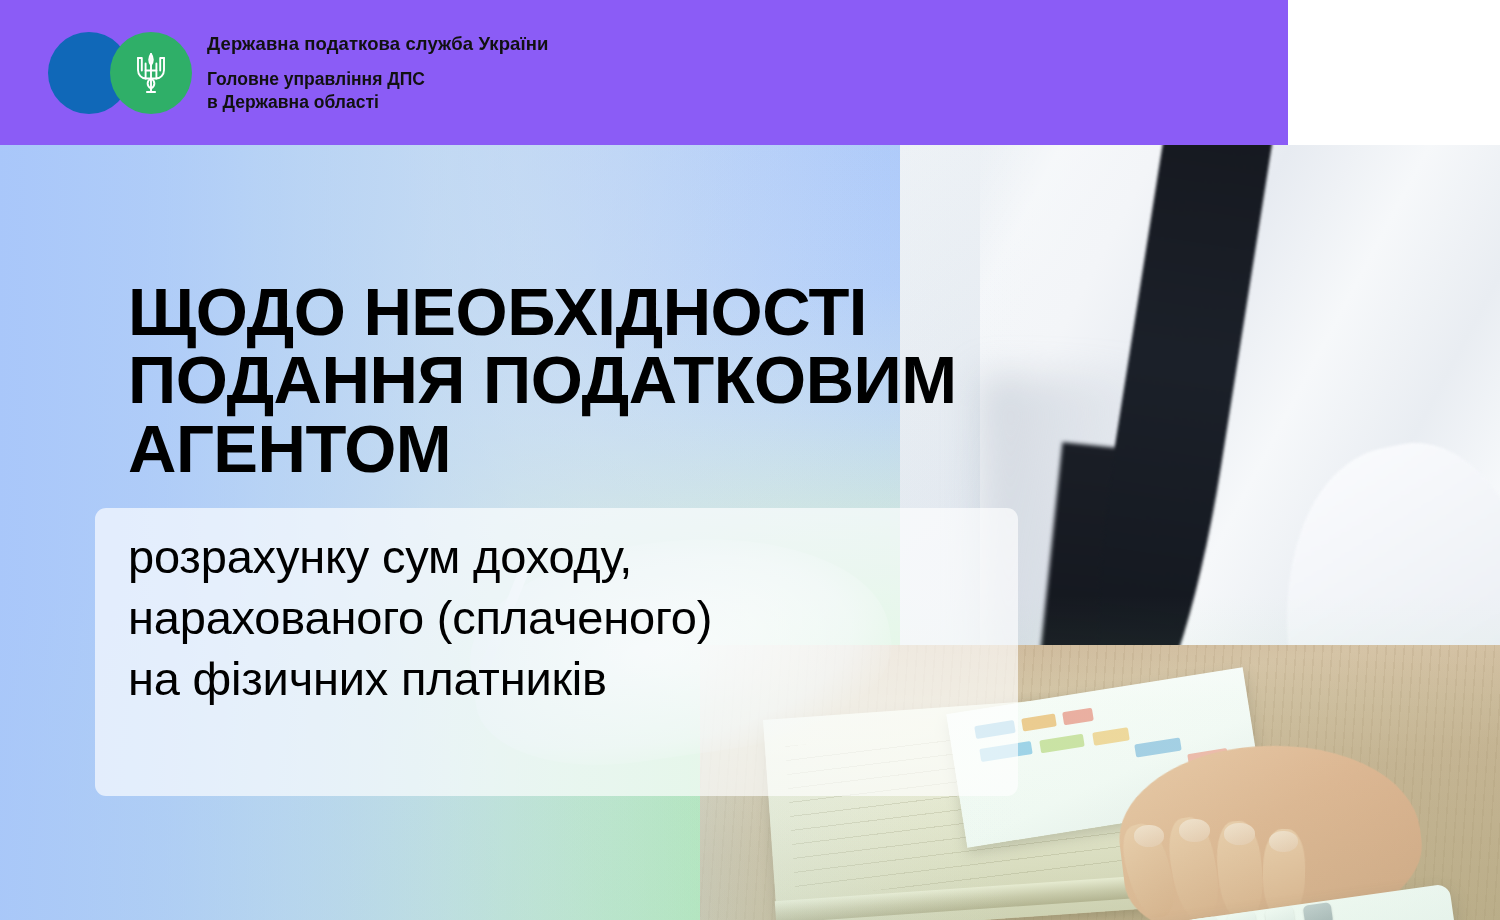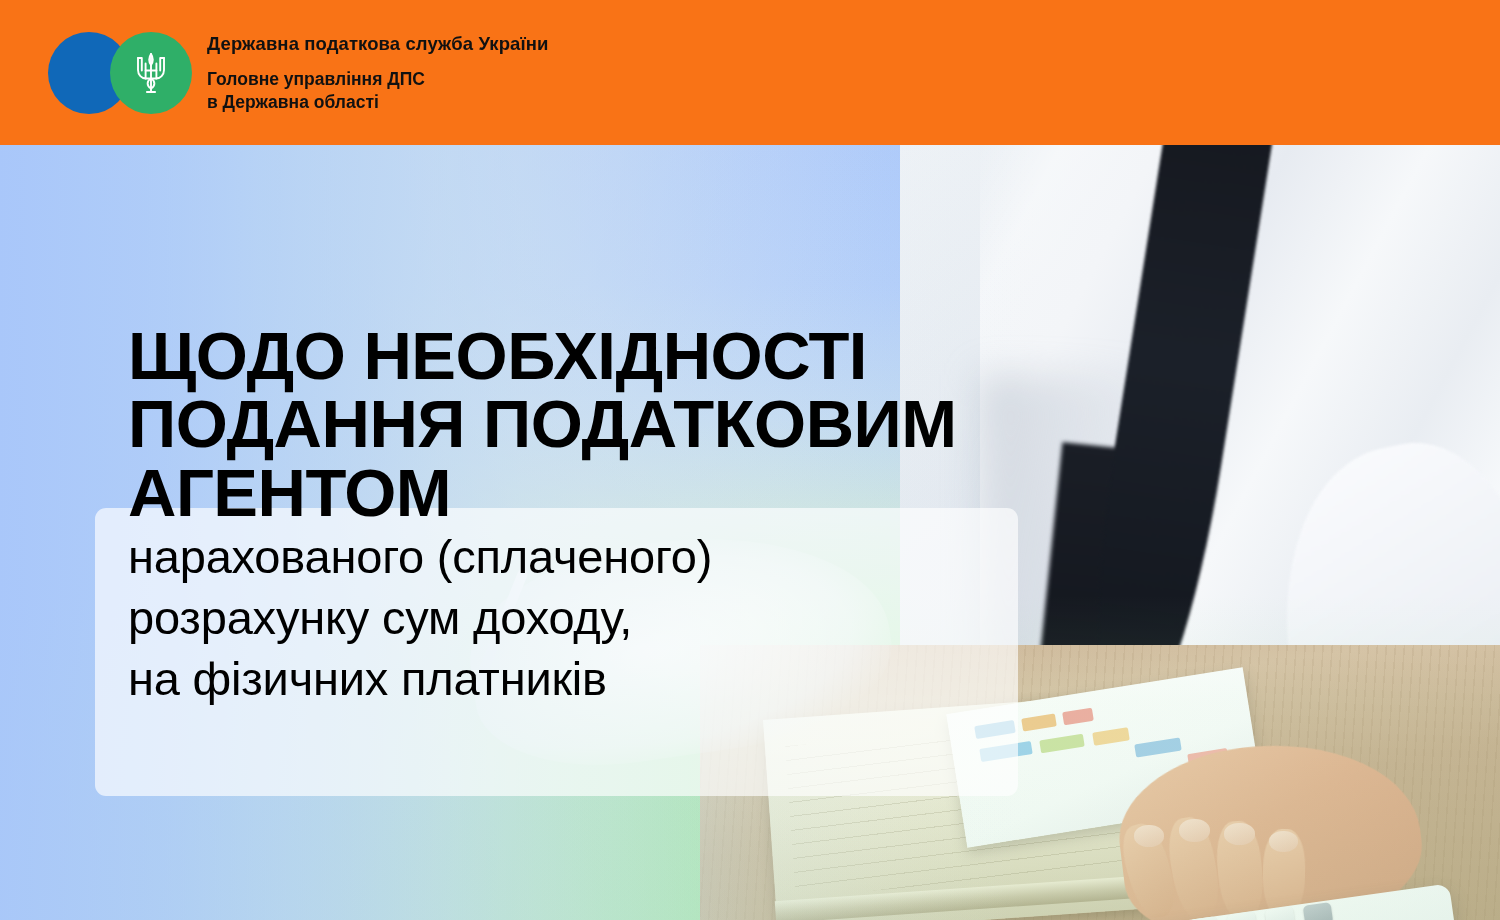--- a/index.html
+++ b/index.html
@@ -15,22 +15,22 @@
     width:1500px;
     height:920px;
     overflow:hidden;
     background:#ffffff;
   }
 
   
   #header {
     position:absolute;
     left:0; top:0;
-    width:1500px; height:145px;
-    background:#f97316;
+    width:1288px; height:145px;
+    background:#8b5cf6;
     z-index:60;
     display:flex;
     align-items:center;
   }
   #logo-mark {
     position:absolute;
     left:48px; top:32px;
     width:150px; height:82px;
   }
   .logo-circle {
@@ -326,21 +326,20 @@
     left:128px; top:278px;
     width:900px;
     z-index:30;
     font-size:67px;
     font-weight:bold;
     line-height:1.02;
     letter-spacing:-0.5px;
     color:#000000;
     text-transform:uppercase;
     font-stretch:condensed;
-    margin-top:44px;
   }
   #headline .hl-line { display:block; white-space:nowrap; }
 
   #subtitle-panel {
     position:absolute;
     left:95px; top:508px;
     width:923px; height:288px;
     background:rgba(255,255,255,0.66);
     border-radius:11px;
     z-index:25;
@@ -418,22 +417,22 @@
   <div id="left-wash"></div>
 
   <div id="headline">
     <span class="hl-line">ЩОДО НЕОБХІДНОСТІ</span>
     <span class="hl-line">ПОДАННЯ ПОДАТКОВИМ</span>
     <span class="hl-line">АГЕНТОМ</span>
   </div>
 
   <div id="subtitle-panel"></div>
   <div id="subtitle">
+    <span class="sub-line">розрахунку сум доходу,</span>
     <span class="sub-line">нарахованого (сплаченого)</span>
-    <span class="sub-line">розрахунку сум доходу,</span>
     <span class="sub-line">на фізичних платників</span>
   </div>
 
   <div id="header">
 
     <div id="logo-mark">
       <div id="logo-circle-blue" class="logo-circle" style="background:#1068B8;"></div>
       <div id="logo-circle-green" class="logo-circle" style="background:#2FAF68;"></div>
       <div id="trident-wrap">
         <svg width="34" height="46" viewBox="0 0 34 46" fill="none" stroke="#ffffff" stroke-width="1.9" stroke-linecap="round" stroke-linejoin="round">

